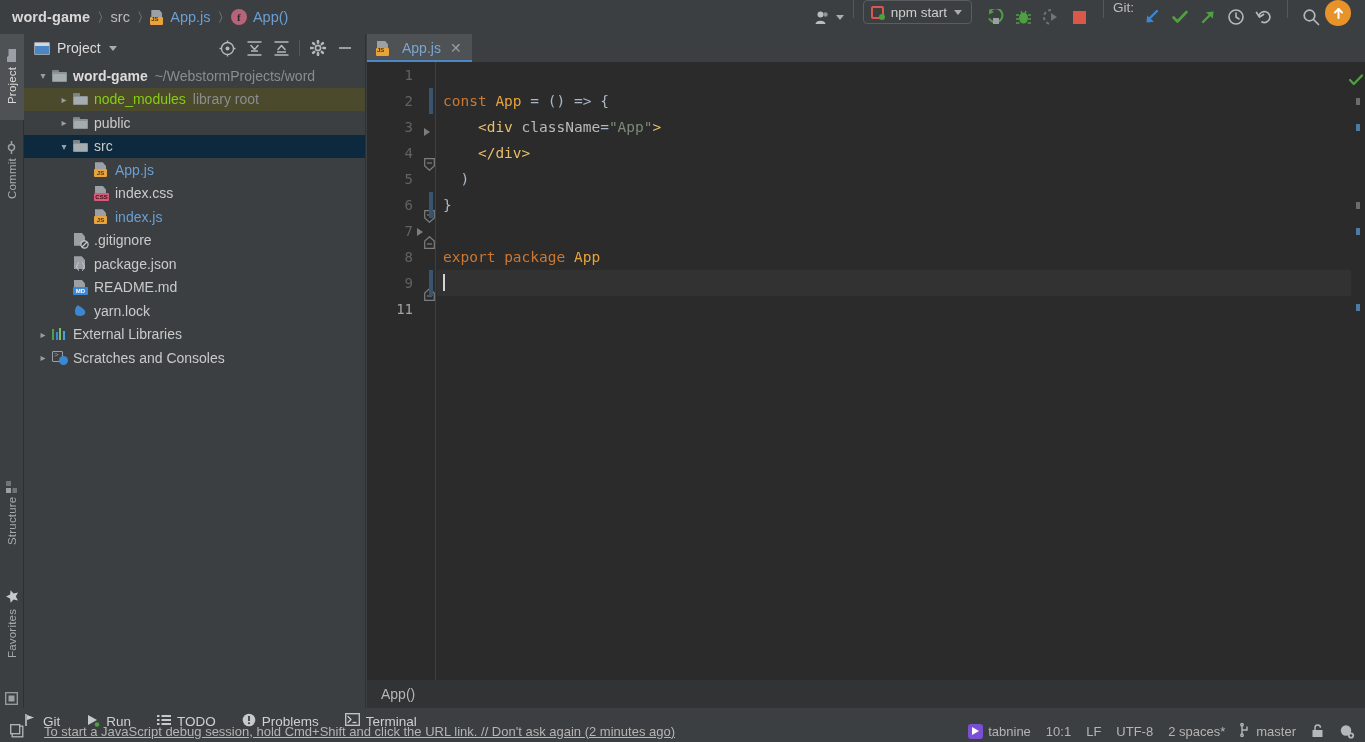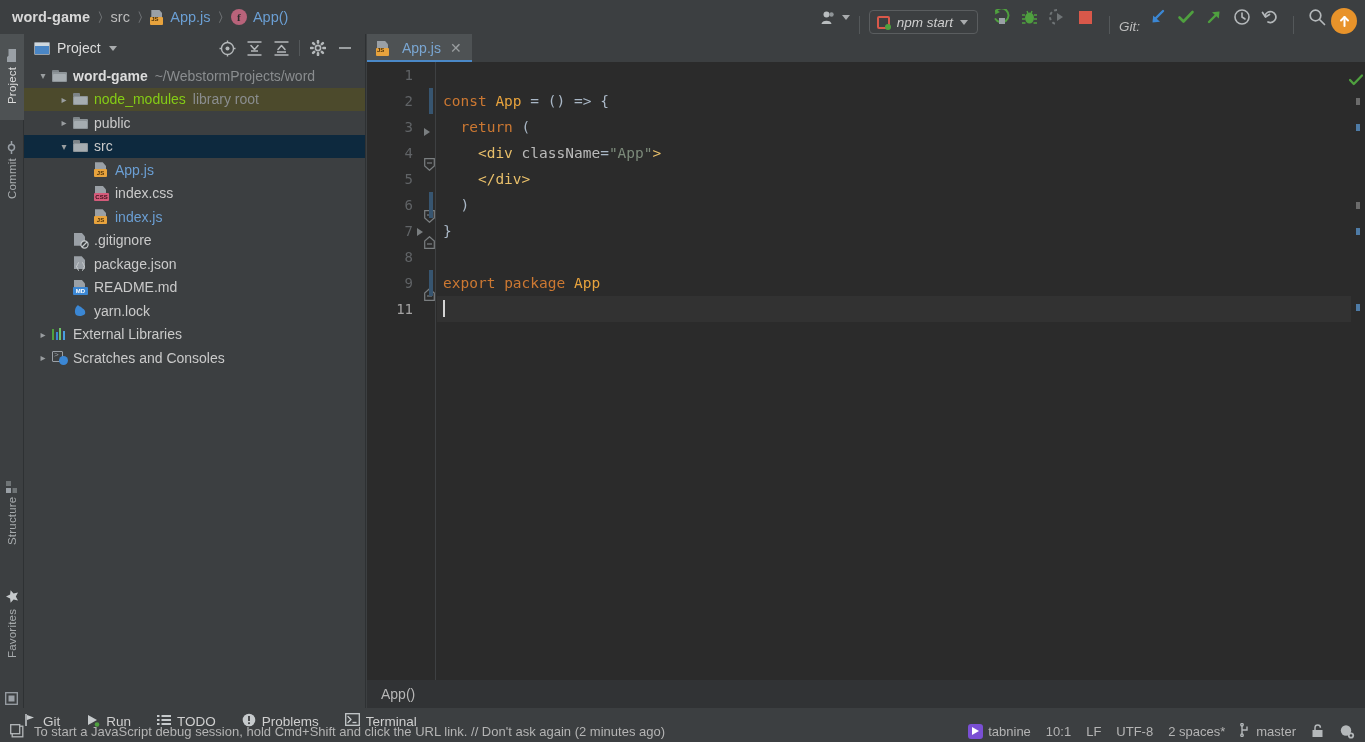--- a/index.html
+++ b/index.html
@@ -29,21 +29,21 @@
   .jsbadge .pg { position:absolute; left:1px; top:0px; width:11px; height:13px; background:#9aa0a6; clip-path: polygon(0 0, 70% 0, 100% 28%, 100% 100%, 0 100%); }
   .jsbadge .lb { position:absolute; left:0px; bottom:0px; width:13px; height:8px; background:#e8a33d; border-radius:1px; }
   .jsbadge .lb::after { content:"JS"; position:absolute; left:1px; top:-1px; font-size:6px; font-weight:bold; color:#4a3008; font-family:"Liberation Sans",sans-serif; }
   .fbadge {
     display:inline-flex; align-items:center; justify-content:center;
     width:16px; height:16px; border-radius:50%; background:#b8637a;
     color:#2b2b2b; font-size:11px; font-weight:bold; margin-right:6px; vertical-align:-3px;
     font-family:"Liberation Serif", serif;
   }
 
-  .topright { margin-left: auto; display: flex; align-items: flex-end; height: 34px; padding-right: 6px; font-style: italic; }
+  .topright { margin-left: auto; display: flex; align-items: flex-start; height: 34px; padding-right: 12px; }
   .tr-item { display:flex; align-items:center; justify-content:center; height:34px; cursor:default; }
   .tb-sep { width:1px; height:18px; background:#54585a; margin: 0 9px; }
   .runcfg {
     display:flex; align-items:center; gap:7px;
     border:1px solid #5a5d5f; border-radius:4px; height:24px; padding: 0 9px 0 7px;
     background: #3c3f41;
   }
   .runcfg .cfgicon { width:13px; height:13px; border:2px solid #d9584a; border-radius:2px; position:relative; }
   .runcfg .cfgicon::after { content:""; position:absolute; right:-3px; bottom:-3px; width:6px; height:6px; border-radius:50%; background:#4fa03f; }
   .runcfg .cfglabel { color:#cfcfcf; font-size:13.5px; }
@@ -159,21 +159,21 @@
   
   .bottombar {
     position:absolute; left:0; top:708px; width:1365px; height:26px;
     background:#3c3f41; display:flex; align-items:center; padding-left:24px;
   }
   .bb-item { display:flex; align-items:center; gap:6px; color:#cfcfcf; font-size:13.5px; margin-right:26px; }
   .statusrow {
     position:absolute; left:0; top:720px; width:1365px; height:22px;
     display:flex; align-items:center;
   }
-  .sb-msg { color:#b4b4b4; font-size:13px; margin-left:9px; }
+  .sb-msg { color:#b4b4b4; font-size:13px; margin-left:19px;text-decoration:underline; }
   .sb-right { margin-left:auto; display:flex; align-items:center; gap:15px; padding-right:10px; }
   .sb-r-item { color:#b4b4b4; font-size:13px; display:flex; align-items:center; gap:5px; }
   .tabnine-logo { width:15px; height:15px; border-radius:3px; background:#7a4fd4; position:relative; }
   .tabnine-logo::after { content:""; position:absolute; left:4px; top:3.5px; width:0; height:0; border-left:7px solid #fff; border-top:4px solid transparent; border-bottom:4px solid transparent; }
 </style>
 </head>
 <body>
 
 <div id="app">
 
@@ -575,21 +575,20 @@
         <div id="changebars">
             <div class="changebar" style="top: 26px; height: 26px;"></div>
             <div class="changebar" style="top: 130px; height: 26px;"></div>
             <div class="changebar" style="top: 208px; height: 26px;"></div>
           </div>
       </div>
 
       <div class="codetext" id="code-lines">
           <div class="cline">&nbsp;</div>
           <div class="cline"><span class="kw">const</span><span class="pl"> </span><span class="fn">App</span><span class="pl"> = () =&gt; {</span></div>
-          <div class="cline"><span class="pl">  </span><span class="kw">return</span><span class="pl"> (</span></div>
           <div class="cline"><span class="pl">    </span><span class="tag">&lt;div</span><span class="attr"> className</span><span class="pl">=</span><span class="strv">"App"</span><span class="tag">&gt;</span></div>
           <div class="cline"><span class="pl">    </span><span class="tag">&lt;/div&gt;</span></div>
           <div class="cline"><span class="pl">  )</span></div>
           <div class="cline"><span class="pl">}</span></div>
           <div class="cline">&nbsp;</div>
           <div class="cline"><span class="kw">export</span><span class="pl"> </span><span class="kw">package</span><span class="pl"> </span><span class="fn">App</span></div>
           <div class="cline last"><span class="caret-bar"></span></div>
         </div>
 
       <div class="markers">

